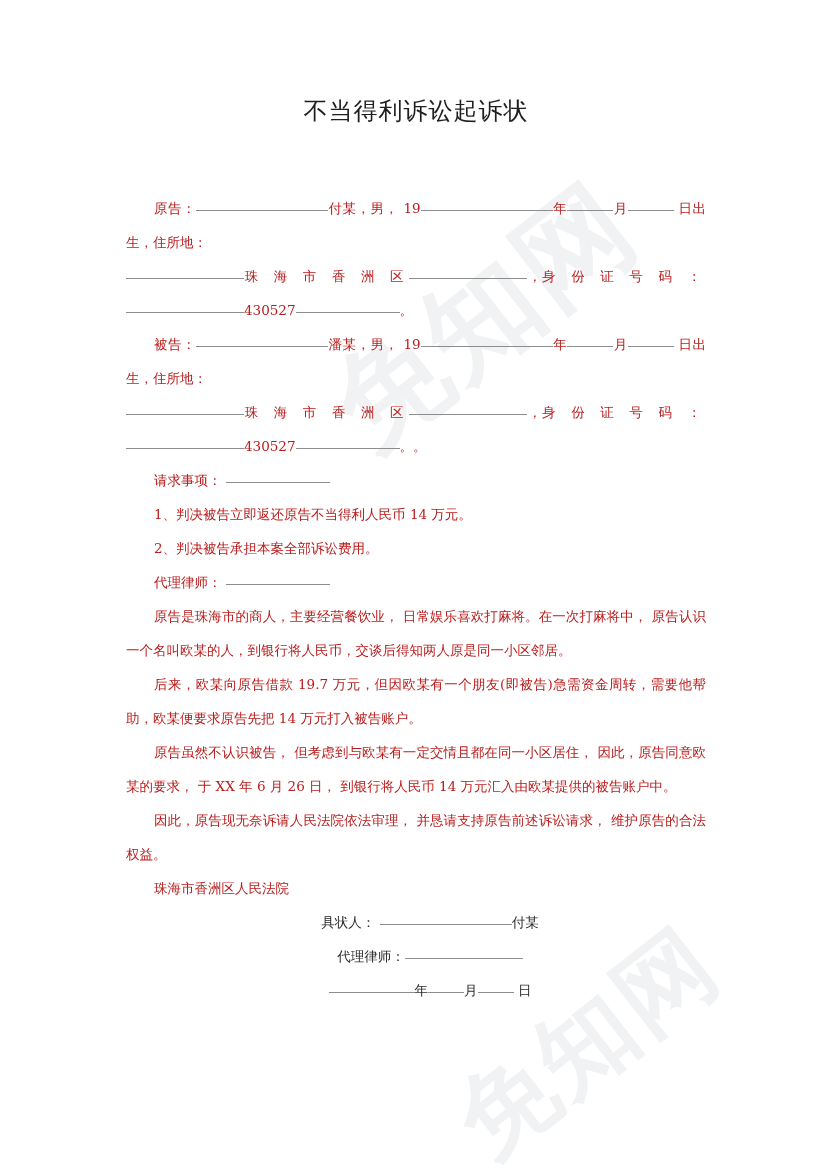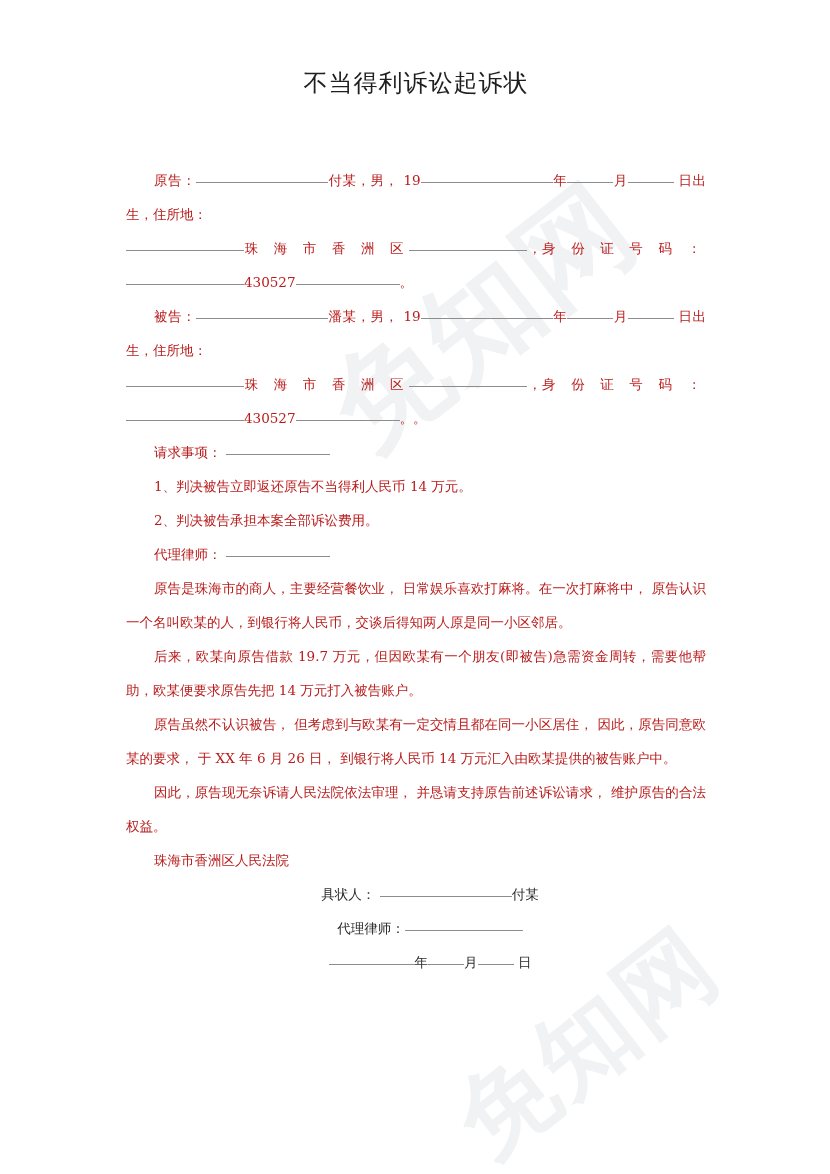--- a/index.html
+++ b/index.html
@@ -56,21 +56,21 @@
   #content {
     position: absolute;
     left: 126px;
     top: 0;
     width: 580px;
     z-index: 2;
   }
 
   .doc-title {
     margin: 0;
-    padding-top: 68px;
+    padding-top: 96px;
     text-align: center;
     font-size: 24px;
     font-weight: 400;
     letter-spacing: 1px;
     line-height: 1.3;
     color: #1f1f1f;
   }
 
   .block-gap-large { height: 64px; }
 

